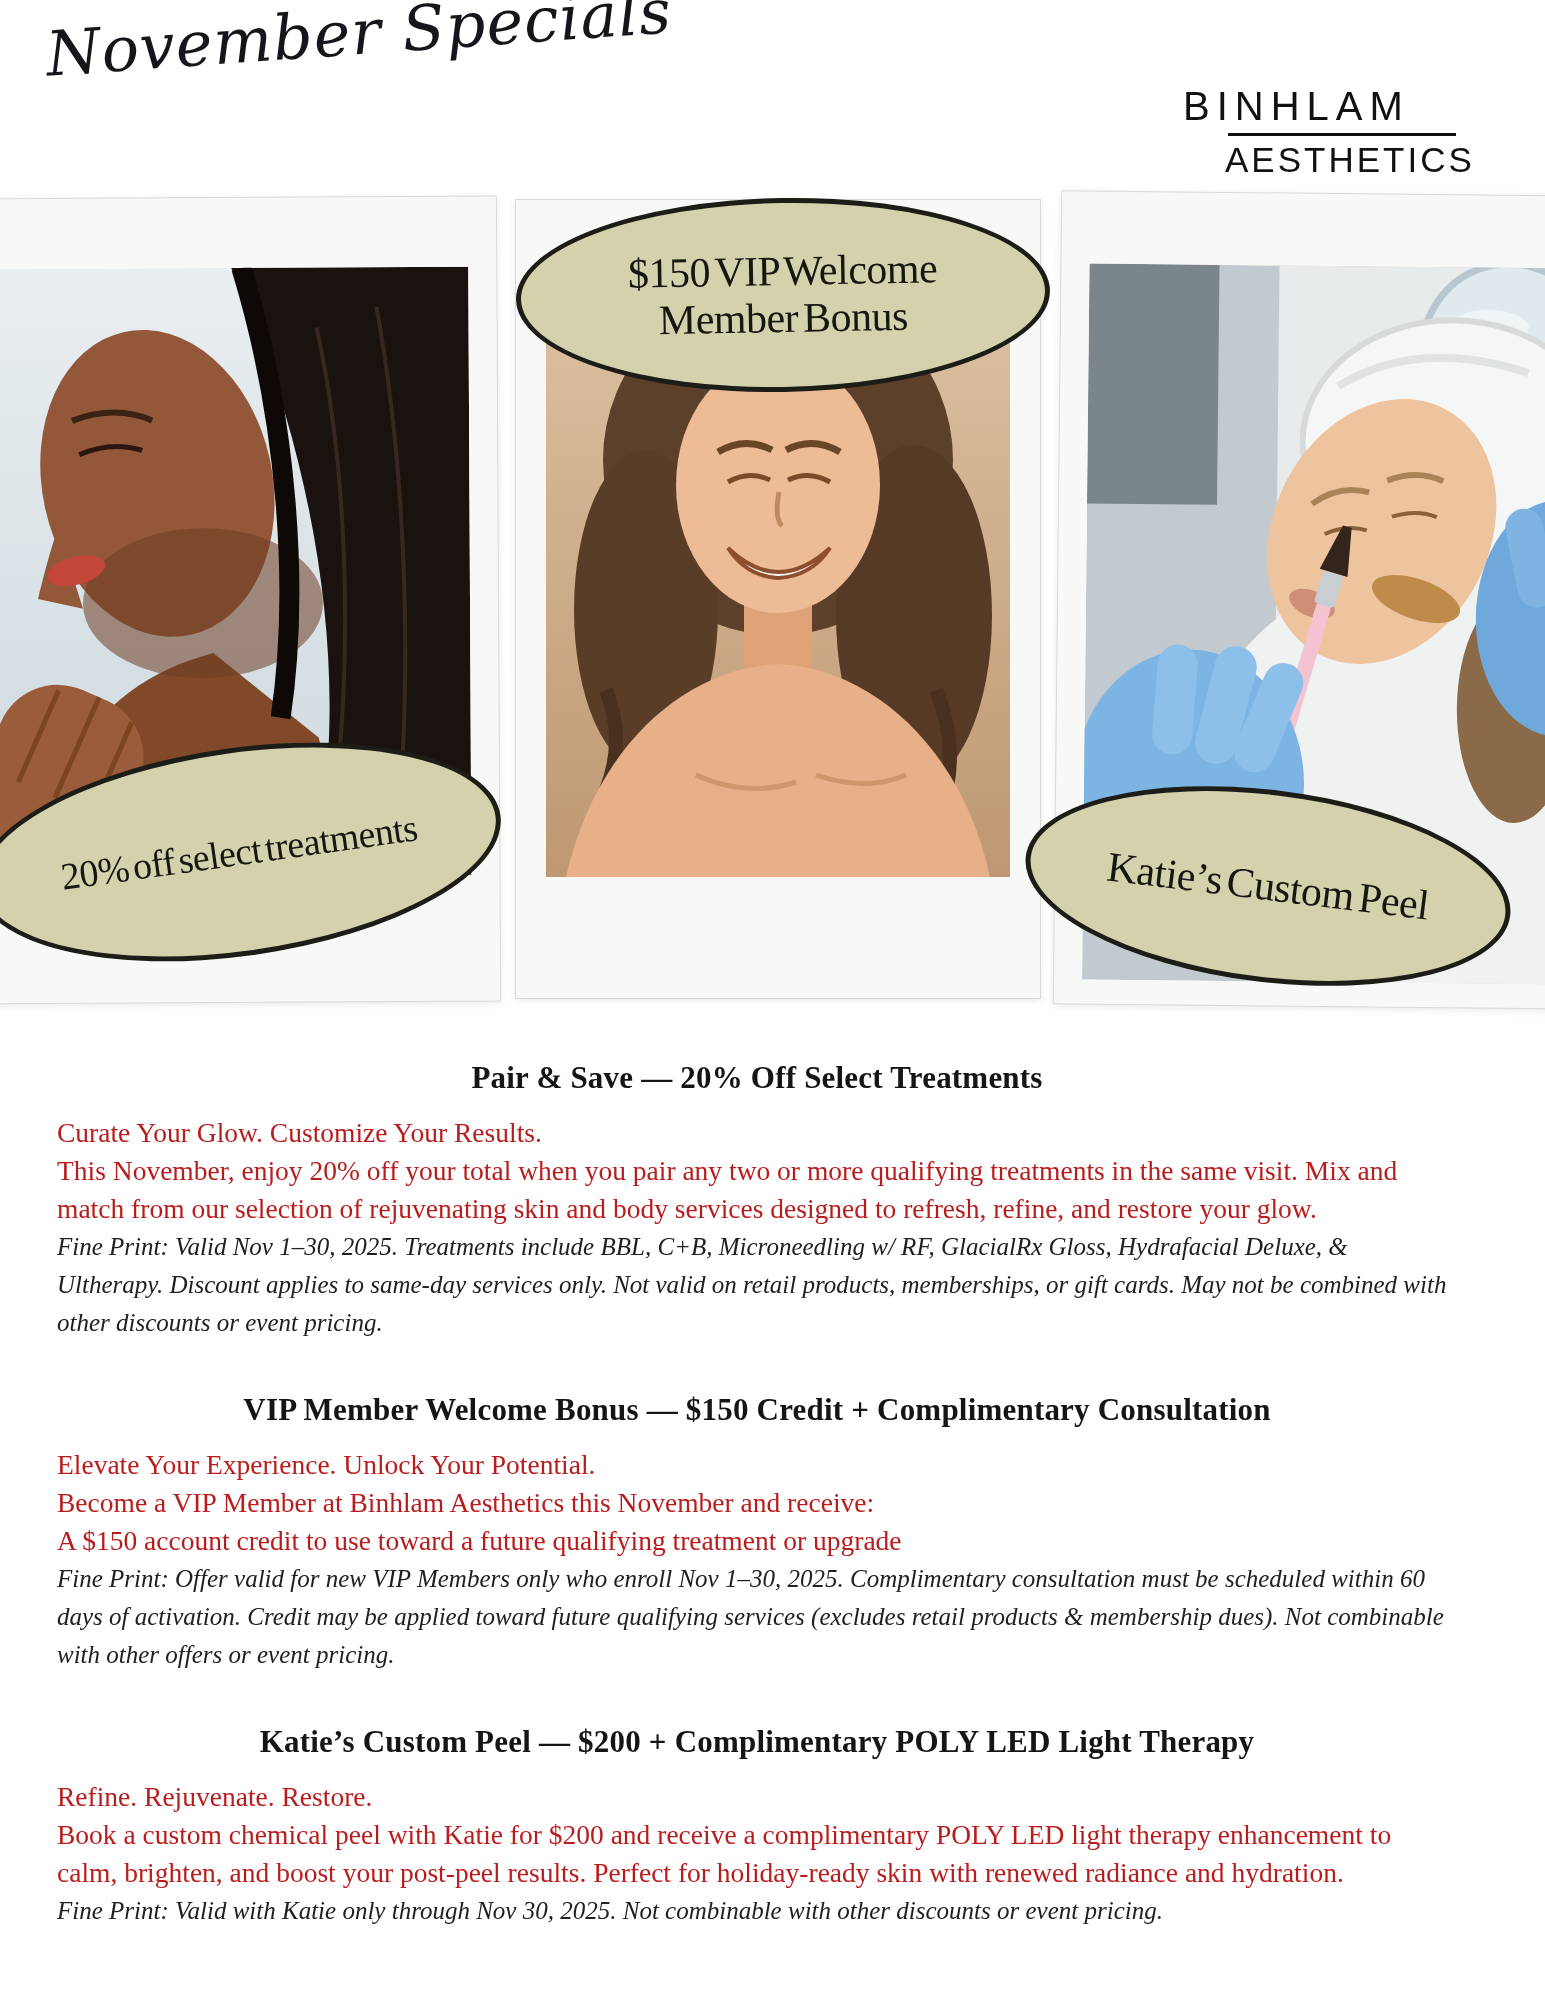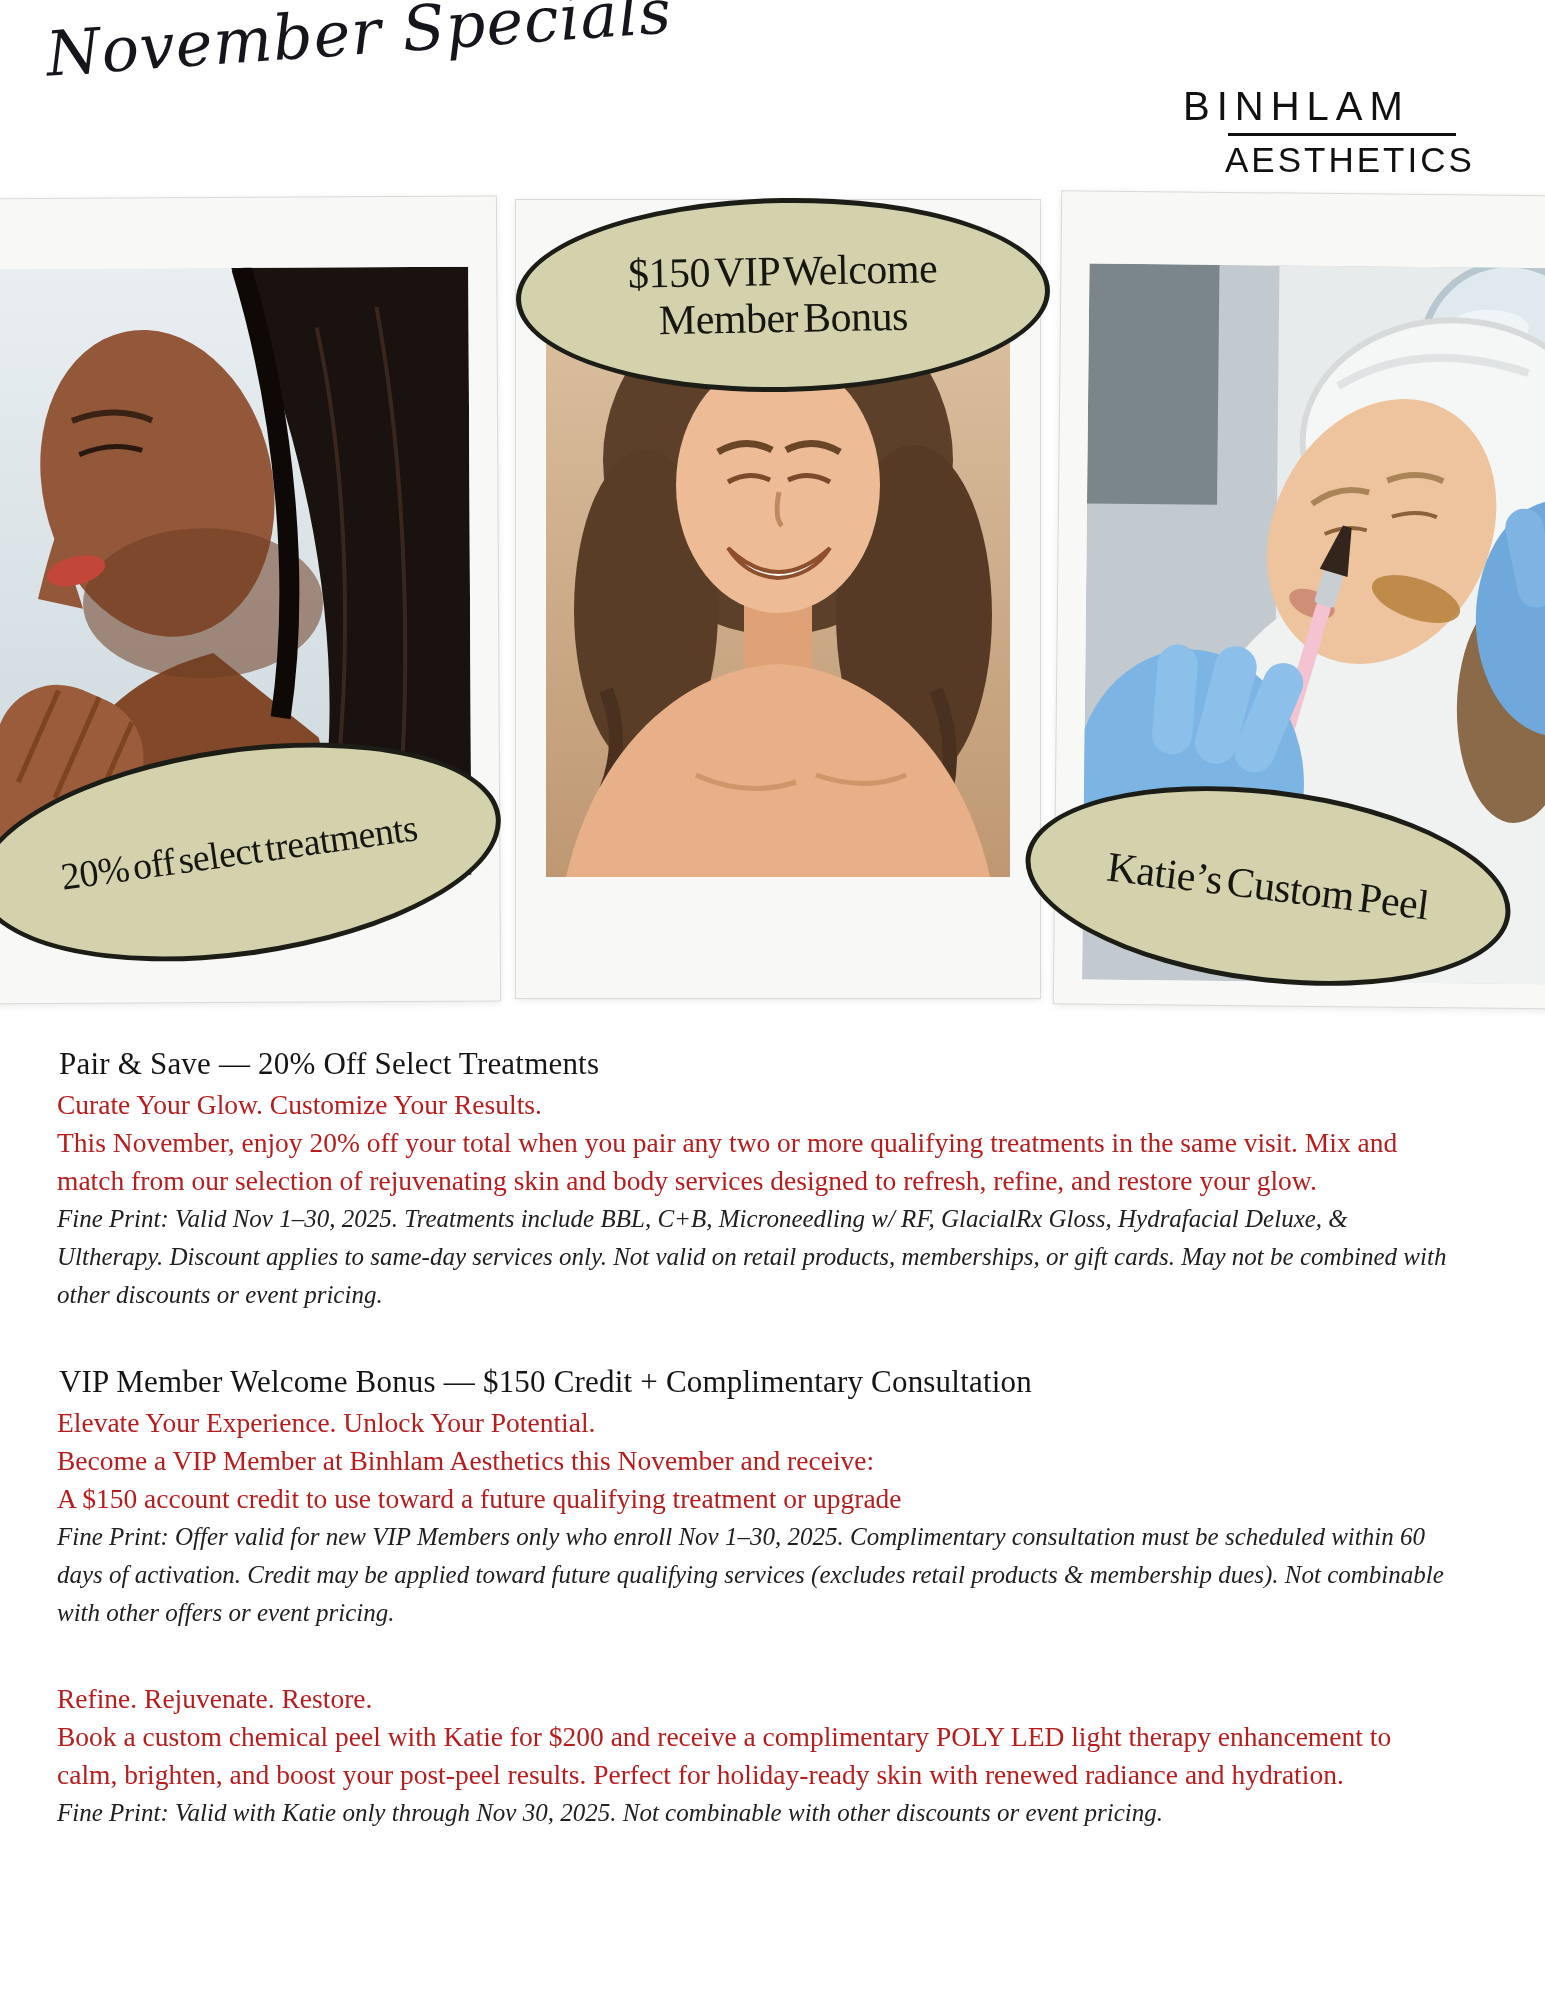--- a/index.html
+++ b/index.html
@@ -30,21 +30,21 @@
          display:flex;flex-direction:column;align-items:center;justify-content:center;
          text-align:center;font-family:"Liberation Serif", serif;color:#171712;
          word-spacing:-5px;letter-spacing:-.5px;box-sizing:border-box;}
   .badge1{left:-25px;top:748px;width:528px;height:208px;transform:rotate(-8deg);font-size:38px;}
   .badge2{left:516px;top:198px;width:534px;height:194px;font-size:42px;line-height:1.12;transform:rotate(-1deg);}
   .badge3{left:1024px;top:790px;width:488px;height:192px;transform:rotate(7deg);font-size:42px;}
   .badge span{display:block;}
 
   
   .copy{position:absolute;left:57px;top:1042px;width:1400px;}
-  .offer h2{margin:2px;font-size:31px;font-weight:400;line-height:40px;letter-spacing:.2px;color:#151515;}
+  .offer h2{margin:16px;font-size:31px;font-weight:700;line-height:40px;letter-spacing:.2px;color:#151515;text-align:center;}
   .offer p{margin:0;font-size:27.5px;line-height:38px;color:#b91c1c;}
   .offer p.fine{font-style:italic;font-size:25px;line-height:38px;color:#202020;}
   .offer + .offer{margin-top:48px;}
 </style>
 </head>
 <body>
 
 <div class="page">
 
   <div class="script-title">November Specials</div>
@@ -189,19 +189,20 @@
 
     <section class="offer">
       <h2>VIP Member Welcome Bonus — $150 Credit + Complimentary Consultation</h2>
       <p>Elevate Your Experience. Unlock Your Potential.</p>
       <p>Become a VIP Member at Binhlam Aesthetics this November and receive:</p>
       <p>A $150 account credit to use toward a future qualifying treatment or upgrade</p>
       <p class="fine">Fine Print: Offer valid for new VIP Members only who enroll Nov 1–30, 2025. Complimentary consultation must be scheduled within 60 days of activation. Credit may be applied toward future qualifying services (excludes retail products &amp; membership dues). Not combinable with other offers or event pricing.</p>
     </section>
 
     <section class="offer">
+      <h2>Katie’s Custom Peel — $200 + Complimentary POLY LED Light Therapy</h2>
       <p>Refine. Rejuvenate. Restore.</p>
       <p>Book a custom chemical peel with Katie for $200 and receive a complimentary POLY LED light therapy enhancement to calm, brighten, and boost your post-peel results. Perfect for holiday-ready skin with renewed radiance and hydration.</p>
       <p class="fine">Fine Print:  Valid with Katie only through Nov 30, 2025. Not combinable with other discounts or event pricing.</p>
     </section>
 
   </main>
 </div>
 
 </body></html>

